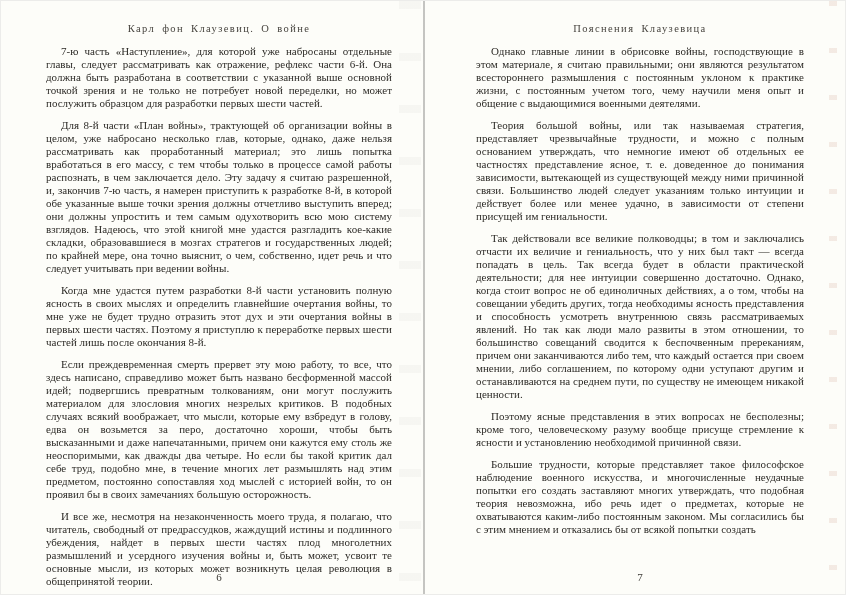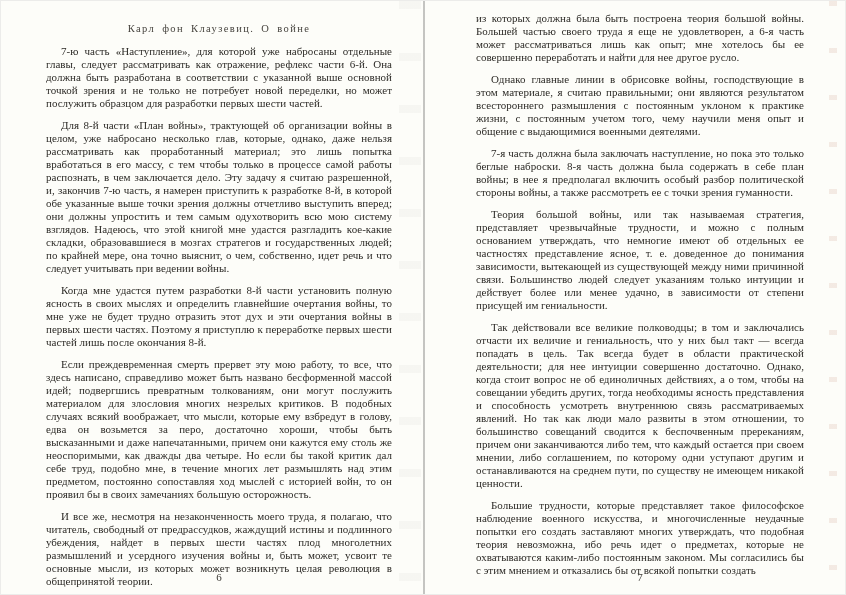--- a/index.html
+++ b/index.html
@@ -108,24 +108,24 @@
       <p>Если преждевременная смерть прервет эту мою работу, то все, что здесь написано, справедливо может быть названо бесформенной массой идей; подвергшись превратным толкованиям, они могут послужить материалом для злословия многих незрелых критиков. В подобных случаях всякий воображает, что мысли, которые ему взбредут в голову, едва он возьмется за перо, достаточно хороши, чтобы быть высказанными и даже напечатанными, причем они кажутся ему столь же неоспоримыми, как дважды два четыре. Но если бы такой критик дал себе труд, подобно мне, в течение многих лет размышлять над этим предметом, постоянно сопоставляя ход мыслей с историей войн, то он проявил бы в своих замечаниях большую осторожность.</p>
       <p>И все же, несмотря на незаконченность моего труда, я полагаю, что читатель, свободный от предрассудков, жаждущий истины и подлинного убеждения, найдет в первых шести частях плод многолетних размышлений и усердного изучения войны и, быть может, усвоит те основные мысли, из которых может возникнуть целая революция в общепринятой теории.</p>
       <p>«Рукопись о ведении большой войны, которую найдут после моей смерти, в настоящем ее виде должна оцениваться лишь как собрание отдельных частей,</p>
     </div>
     <div class="page-number">6</div>
   </div>
 
   <div class="gutter"></div>
 
   <div class="page page-right">
+    <div class="running-header">Пояснения Клаузевица</div>
     <div class="body-text">
-      <p class="noindent">из которых должна была быть построена теория большой войны. Большей частью своего труда я еще не удовлетворен, а 6-я часть может рассматриваться лишь как опыт; мне хотелось бы ее совершенно переработать и найти для нее другое русло.</p>
       <p>Однако главные линии в обрисовке войны, господствующие в этом материале, я считаю правильными; они являются результатом всестороннего размышления с постоянным уклоном к практике жизни, с постоянным учетом того, чему научили меня опыт и общение с выдающимися военными деятелями.</p>
-      <p>7-я часть должна была заключать наступление, но пока это только беглые наброски. 8-я часть должна была содержать в себе план войны; в нее я предполагал включить особый разбор политической стороны войны, а также рассмотреть ее с точки зрения гуманности.</p>
       <p>Теория большой войны, или так называемая стратегия, представляет чрезвычайные трудности, и можно с полным основанием утверждать, что немногие имеют об отдельных ее частностях представление ясное, т. е. доведенное до понимания зависимости, вытекающей из существующей между ними причинной связи. Большинство людей следует указаниям только интуиции и действует более или менее удачно, в зависимости от степени присущей им гениальности.</p>
       <p>Так действовали все великие полководцы; в том и заключались отчасти их величие и гениальность, что у них был такт — всегда попадать в цель. Так всегда будет в области практической деятельности; для нее интуиции совершенно достаточно. Однако, когда стоит вопрос не об единоличных действиях, а о том, чтобы на совещании убедить других, тогда необходимы ясность представления и способность усмотреть внутреннюю связь рассматриваемых явлений. Но так как люди мало развиты в этом отношении, то большинство совещаний сводится к беспочвенным пререканиям, причем они заканчиваются либо тем, что каждый остается при своем мнении, либо соглашением, по которому одни уступают другим и останавливаются на среднем пути, по существу не имеющем никакой ценности.</p>
+      <p>Поэтому ясные представления в этих вопросах не бесполезны; кроме того, человеческому разуму вообще присуще стремление к ясности и установлению необходимой причинной связи.</p>
       <p>Большие трудности, которые представляет такое философское наблюдение военного искусства, и многочисленные неудачные попытки его создать заставляют многих утверждать, что подобная теория невозможна, ибо речь идет о предметах, которые не охватываются каким-либо постоянным законом. Мы согласились бы с этим мнением и отказались бы от всякой попытки создать</p>
     </div>
     <div class="page-number">7</div>
   </div>
 
 </div>
 
 </body></html>

